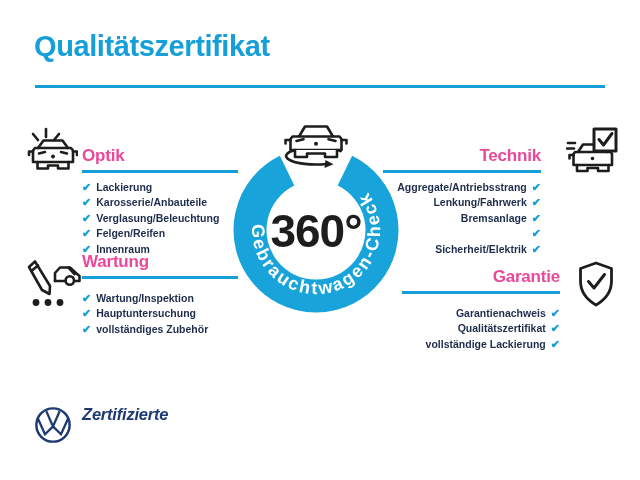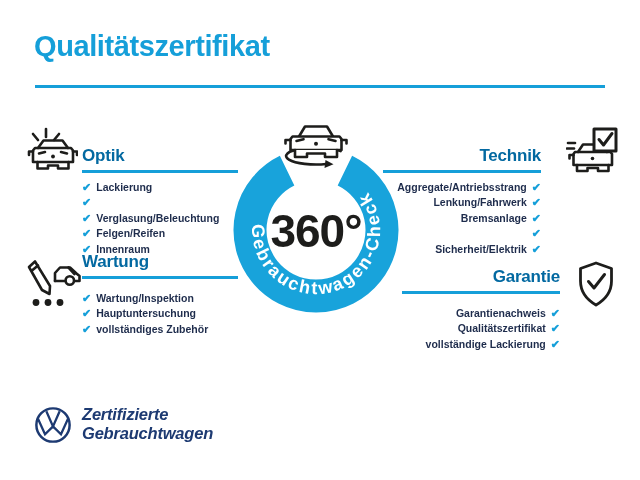--- a/index.html
+++ b/index.html
@@ -10,21 +10,21 @@
   }
   
   .page-title{
     position:absolute;left:34px;top:30px;margin:0;
     font-size:29px;font-weight:bold;letter-spacing:-0.4px;color:#159fd9;
   }
   .title-rule{position:absolute;left:35px;top:85px;width:570px;height:3px;background:#159fd9;}
 
   
   .sec{position:absolute;}
-  .sec h3{margin:0;font-size:17px;font-weight:bold;color:#0369a1;line-height:20px;letter-spacing:-0.2px;}
+  .sec h3{margin:0;font-size:17px;font-weight:bold;color:#ec4899;line-height:20px;letter-spacing:-0.2px;}
   .sec .rule{height:2.5px;background:#159fd9;margin-top:4px;}
   .sec ul{list-style:none;margin:7px 0 0 0;padding:0;}
   .sec.low ul{margin-top:12px;}
   .sec li{
     font-size:10.5px;font-weight:bold;color:#1e2c4c;line-height:15.5px;
     display:flex;align-items:center;gap:5px;white-space:nowrap;
   }
   .sec.right{text-align:right;}
   .sec.right li{justify-content:flex-end;}
   .chk{color:#159fd9;font-size:11px;transform:translateY(-0.5px);}
@@ -116,20 +116,21 @@
   <div class="sec" id="sec-optik">
     <h3>Optik</h3>
     <div class="rule"></div>
     <ul>
         <li>
           <span class="chk">✔</span>
           <span>Lackierung</span>
         </li>
         <li>
           <span class="chk">✔</span>
+          <span>Karosserie/Anbauteile</span>
         </li>
         <li>
           <span class="chk">✔</span>
           <span>Verglasung/Beleuchtung</span>
         </li>
         <li>
           <span class="chk">✔</span>
           <span>Felgen/Reifen</span>
         </li>
         <li>
@@ -226,16 +227,15 @@
 
   <svg id="footer-logo" width="38" height="38" viewBox="0 0 40 40">
     <g fill="none" stroke="#1d3a72" stroke-width="2.4" stroke-linejoin="miter">
       <circle cx="20" cy="20" r="17.5" stroke-width="2.6"></circle>
       <path d="M 13 5.6 L 20 21.5 L 27 5.6"></path>
       <path d="M 4.2 13.5 L 11.6 29.8 L 20 21.5 L 28.4 29.8 L 35.8 13.5"></path>
     </g>
   </svg>
   <p class="footer-text">
     <span>Zertifizierte</span><br>
-    <span>Gebrauchtwagen</span>
   </p>
 
 </div>
 
 </body></html>

